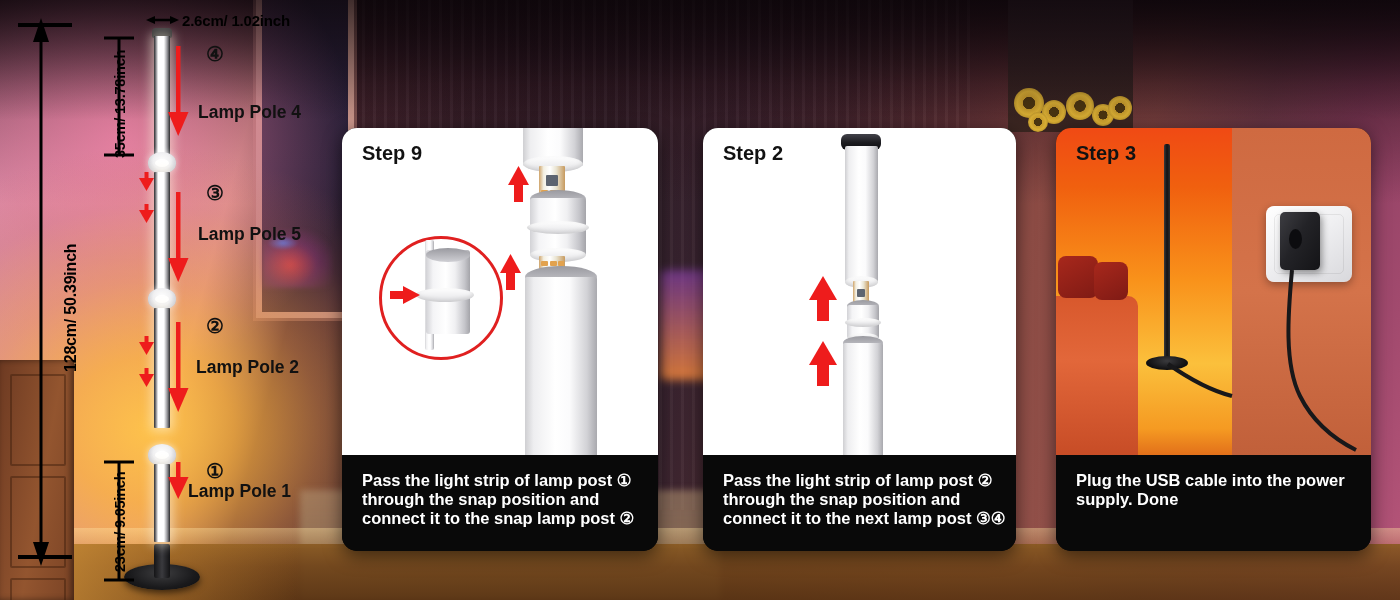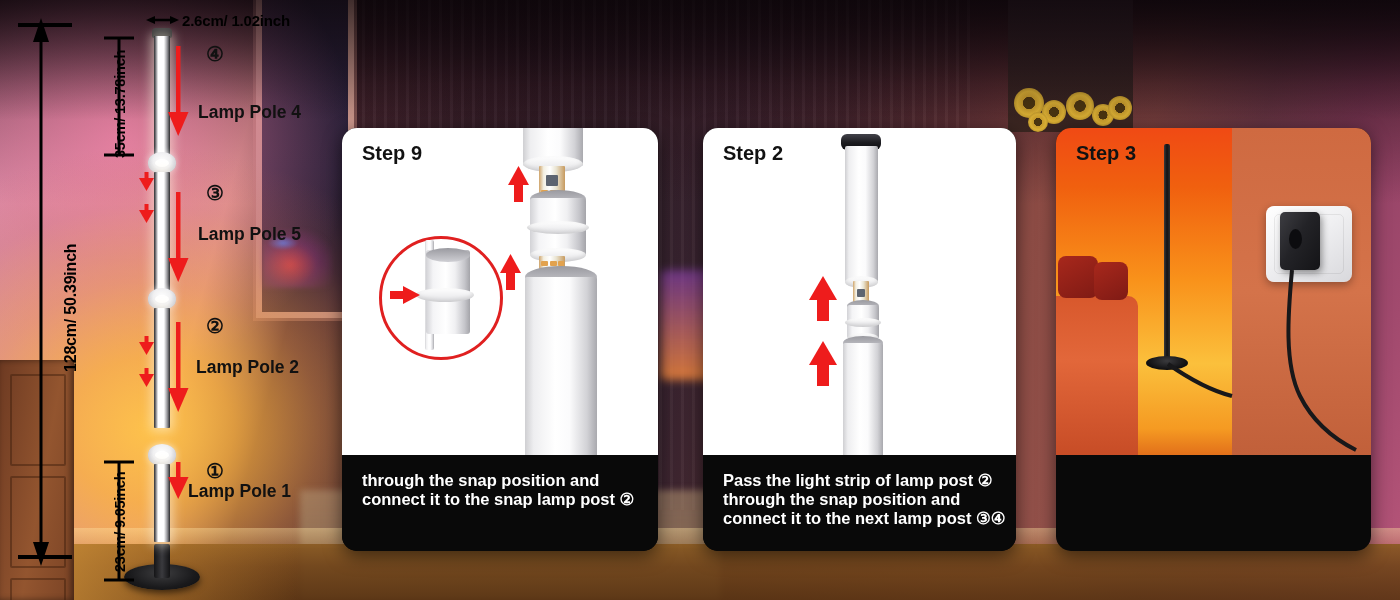--- a/index.html
+++ b/index.html
@@ -466,20 +466,21 @@
       <div class="tube-rim" style="left:74px;top:160px;width:58px;height:14px;"></div>
       <svg class="red-arrow-svg" style="left:0;top:0;width:316px;height:327px;">
         <g fill="#ee1c1c">
           <rect x="48" y="163" width="20" height="8"></rect>
           <polygon points="78,167 61,158 61,176"></polygon>
         </g>
       </svg>
     </div>
 
     <div class="card-cap" style="height:96px;">
+      <div>Pass the light strip of lamp post ①</div>
       <div>through the snap position and</div>
       <div>connect it to the snap lamp post ②</div>
     </div>
   </div>
 
   <div class="card" style="left:703px;top:128px;width:313px;height:423px;">
     <div class="card-img" style="height:327px;">
       <div class="step-label">Step 2</div>
 
       <div class="black-cap" style="left:138px;top:6px;width:40px;height:16px;"></div>
@@ -538,15 +539,19 @@
 
       <div class="s3-socket" style="left:210px;top:78px;width:86px;height:76px;"></div>
       <div class="s3-adapter" style="left:224px;top:84px;width:40px;height:58px;"></div>
 
       <svg class="red-arrow-svg" style="left:0;top:0;width:315px;height:327px;">
         <path d="M236,142 C232,186 228,236 244,268 C258,296 280,312 300,322" stroke="#18181a" stroke-width="4" fill="none"></path>
         <path d="M112,236 C132,250 152,262 176,268" stroke="#18181a" stroke-width="4" fill="none"></path>
       </svg>
     </div>
 
+    <div class="card-cap" style="height:96px;">
+      <div>Plug the USB cable into the power</div>
+      <div>supply. Done</div>
+    </div>
   </div>
 
 </div>
 
 </body></html>

